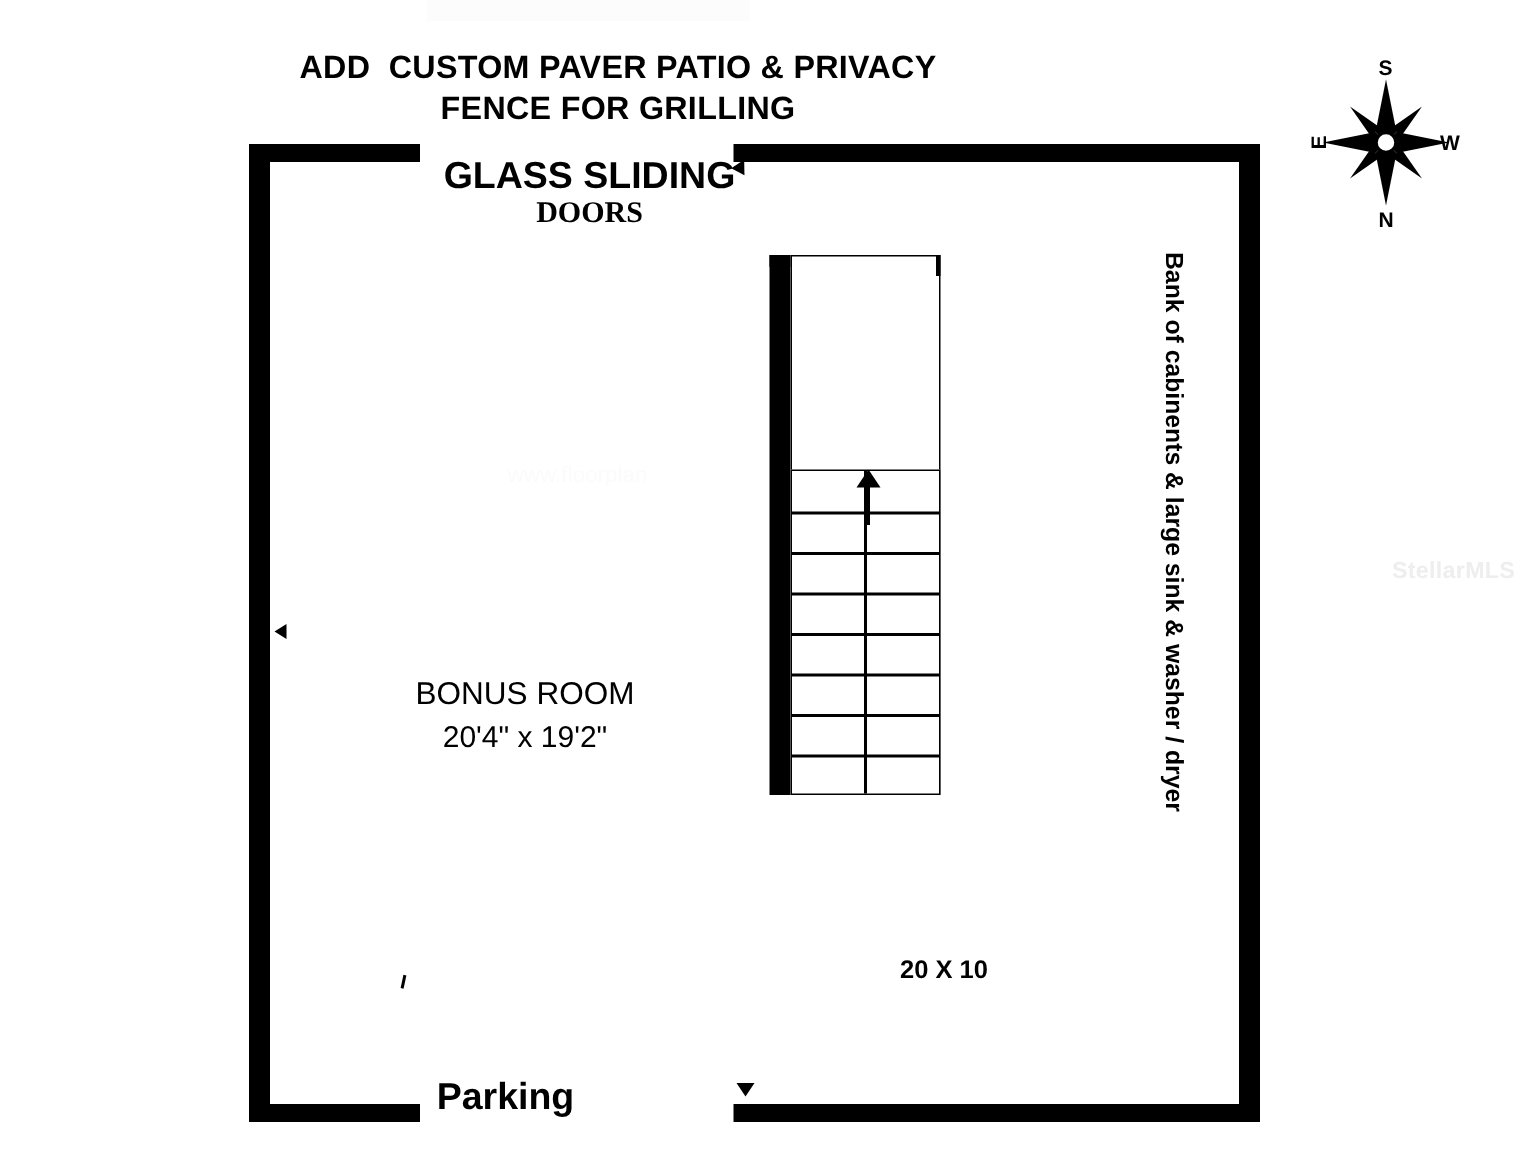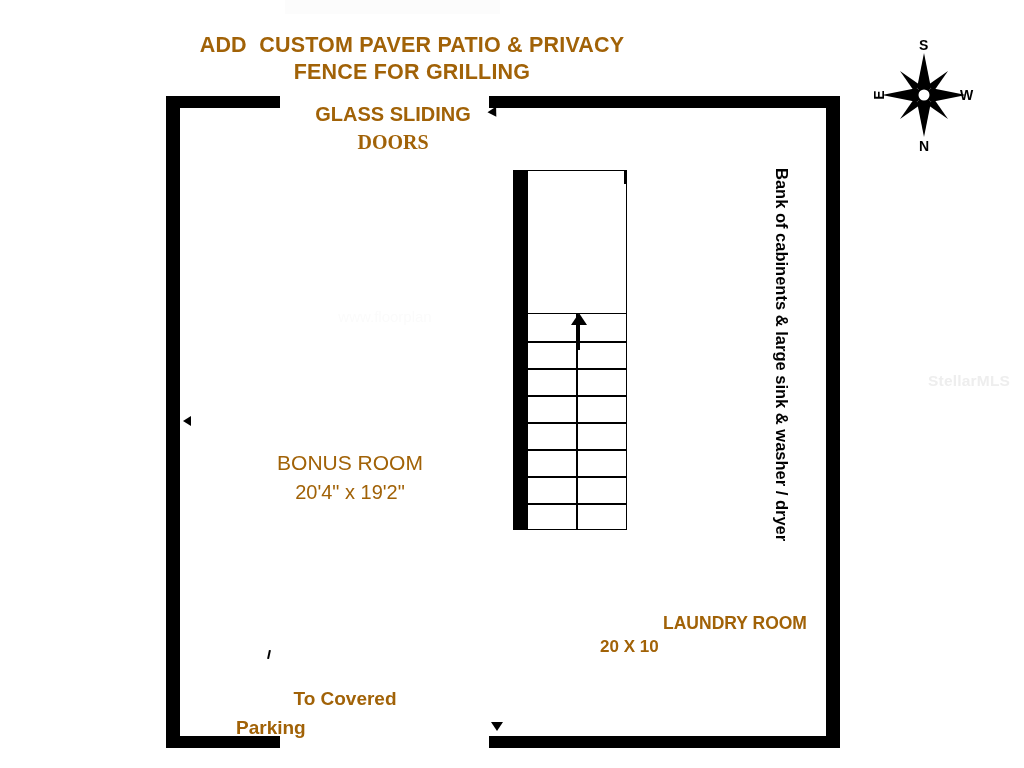--- a/index.html
+++ b/index.html
@@ -17,21 +17,21 @@
   }
   #floorplan {
     position: absolute;
     left: 0; top: 0;
     width: 1024px;
     height: 768px;
   }
   .txt {
     position: absolute;
     white-space: pre;
-    color: #a16207;
+    color: #000000;
     line-height: 1.12;
   }
 
   
   #title-line1 {
     left: 0; top: 33px; width: 824px;
     font-size: 21.5px; font-weight: bold; letter-spacing: 0.2px;
     text-align: center;
   }
   #title-line2 {
@@ -106,21 +106,21 @@
     left: 571px; top: 313px;
     width: 0; height: 0;
     border-left: 8px solid transparent;
     border-right: 8px solid transparent;
     border-bottom: 12px solid #000;
   }
 
   
   #label-glass-1 {
     left: 243px; top: 103px; width: 300px;
-    font-size: 20px; font-weight: bold; text-align: center;
+    font-size: 25px; font-weight: bold; text-align: center;
   }
   #label-glass-2 {
     left: 243px; top: 131px; width: 300px;
     font-size: 20px; font-weight: bold; text-align: center; font-family: Liberation Serif, serif;
   }
   #label-bonus-name {
     left: 190px; top: 451px; width: 320px;
     font-size: 21px; text-align: center; font-weight: 400;
   }
   #label-bonus-name b { font-weight: normal; }
@@ -134,22 +134,22 @@
   }
   #label-laundry-dims {
     left: 600px; top: 637px; width: 270px;
     font-size: 17px; font-weight: bold; text-align: left;
   }
   #label-covered-1 {
     left: 220px; top: 688px; width: 250px;
     font-size: 19px; font-weight: bold; text-align: center;
   }
   #label-covered-2 {
-    left: 236px; top: 717px; width: 250px;
-    font-size: 19px; font-weight: bold; text-align: left;
+    left: 212px; top: 717px; width: 250px;
+    font-size: 25px; font-weight: bold; text-align: center;
   }
   #label-cabinets {
     position: absolute;
     left: 772px; top: 168px;
     width: 380px;
     font-size: 16.5px;
     font-weight: bold;
     transform-origin: 0 0;
     transform: rotate(90deg) translate(0, -100%);
     white-space: pre;
@@ -271,24 +271,22 @@
   <div class="marker" id="marker-right"></div>
   <div class="marker" id="marker-bottom"></div>
   <div id="marker-tiny"></div>
 
   <div class="txt" id="label-glass-1">GLASS SLIDING</div>
   <div class="txt" id="label-glass-2">DOORS</div>
 
   <div class="txt" id="label-bonus-name"><b>BONUS</b> ROOM</div>
   <div class="txt" id="label-bonus-dims">20'4" x 19'2"</div>
 
-  <div class="txt" id="label-laundry-name">LAUNDRY ROOM</div>
   <div class="txt" id="label-laundry-dims">20 X 10</div>
 
-  <div class="txt" id="label-covered-1">To Covered</div>
   <div class="txt" id="label-covered-2">Parking</div>
 
   <div id="label-cabinets">Bank of cabinents &amp; large sink &amp; washer / dryer</div>
 
   <div id="compass">
     <svg width="100" height="120" viewBox="0 0 100 120">
       <g transform="translate(50,60)">
         <polygon points="0,-42 7,-7 0,0 -7,-7" fill="#000"></polygon>
         <polygon points="0,42 7,7 0,0 -7,7" fill="#000"></polygon>
         <polygon points="-42,0 -7,7 0,0 -7,-7" fill="#000"></polygon>

